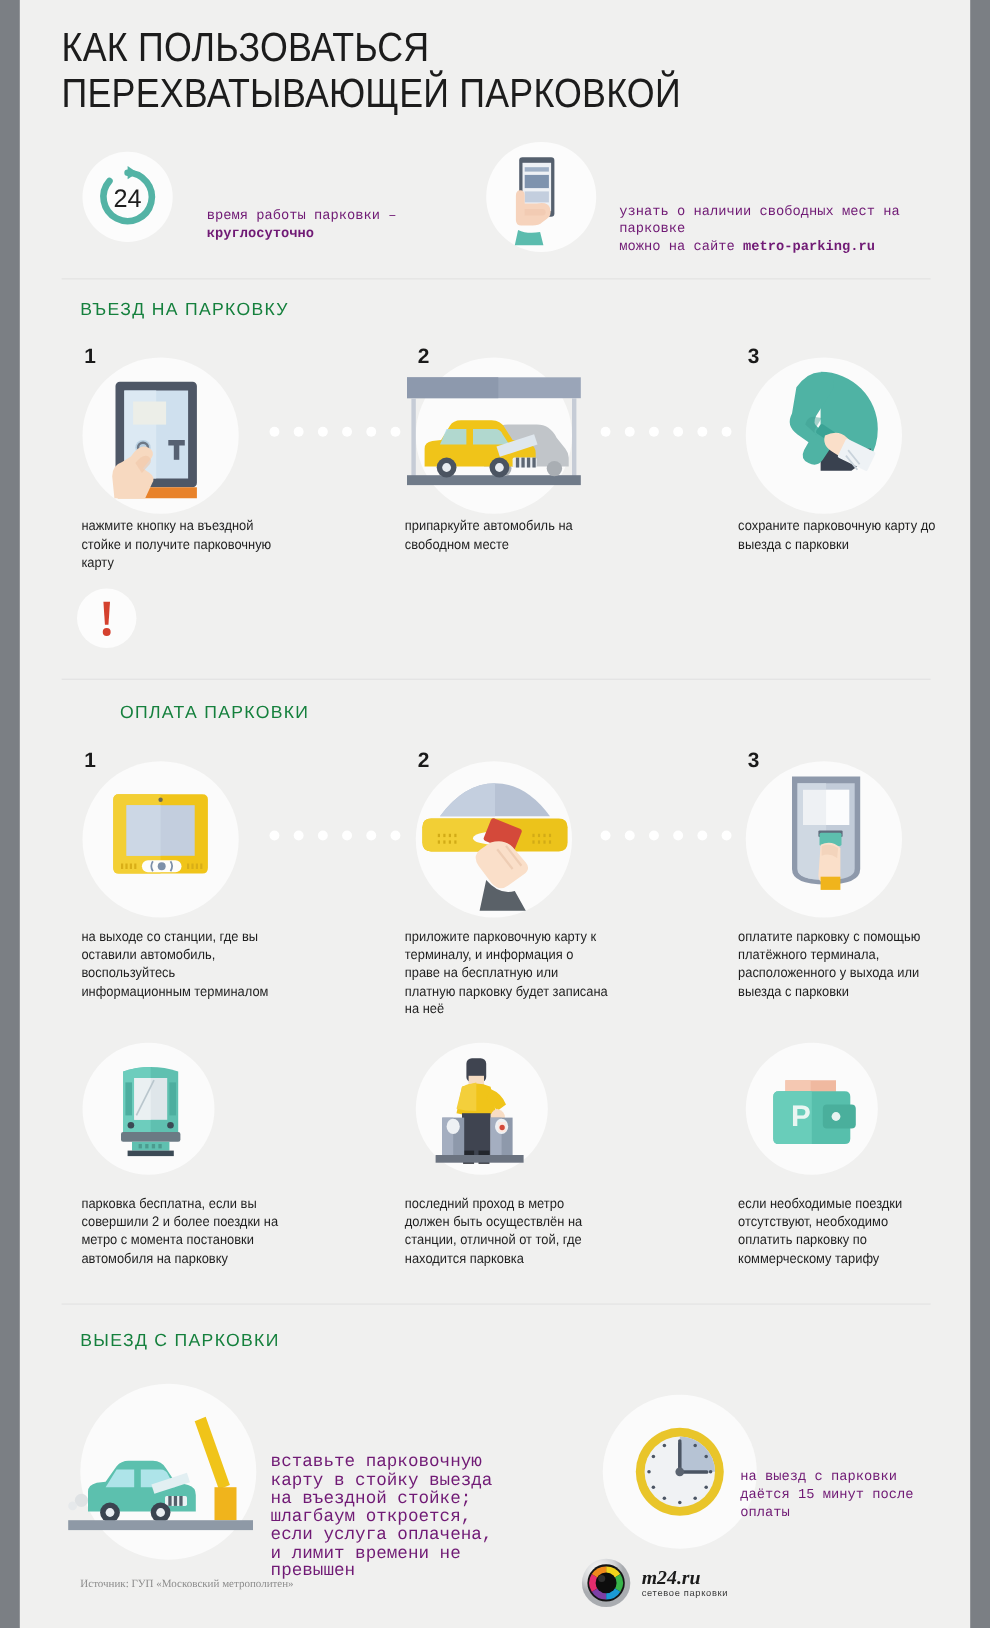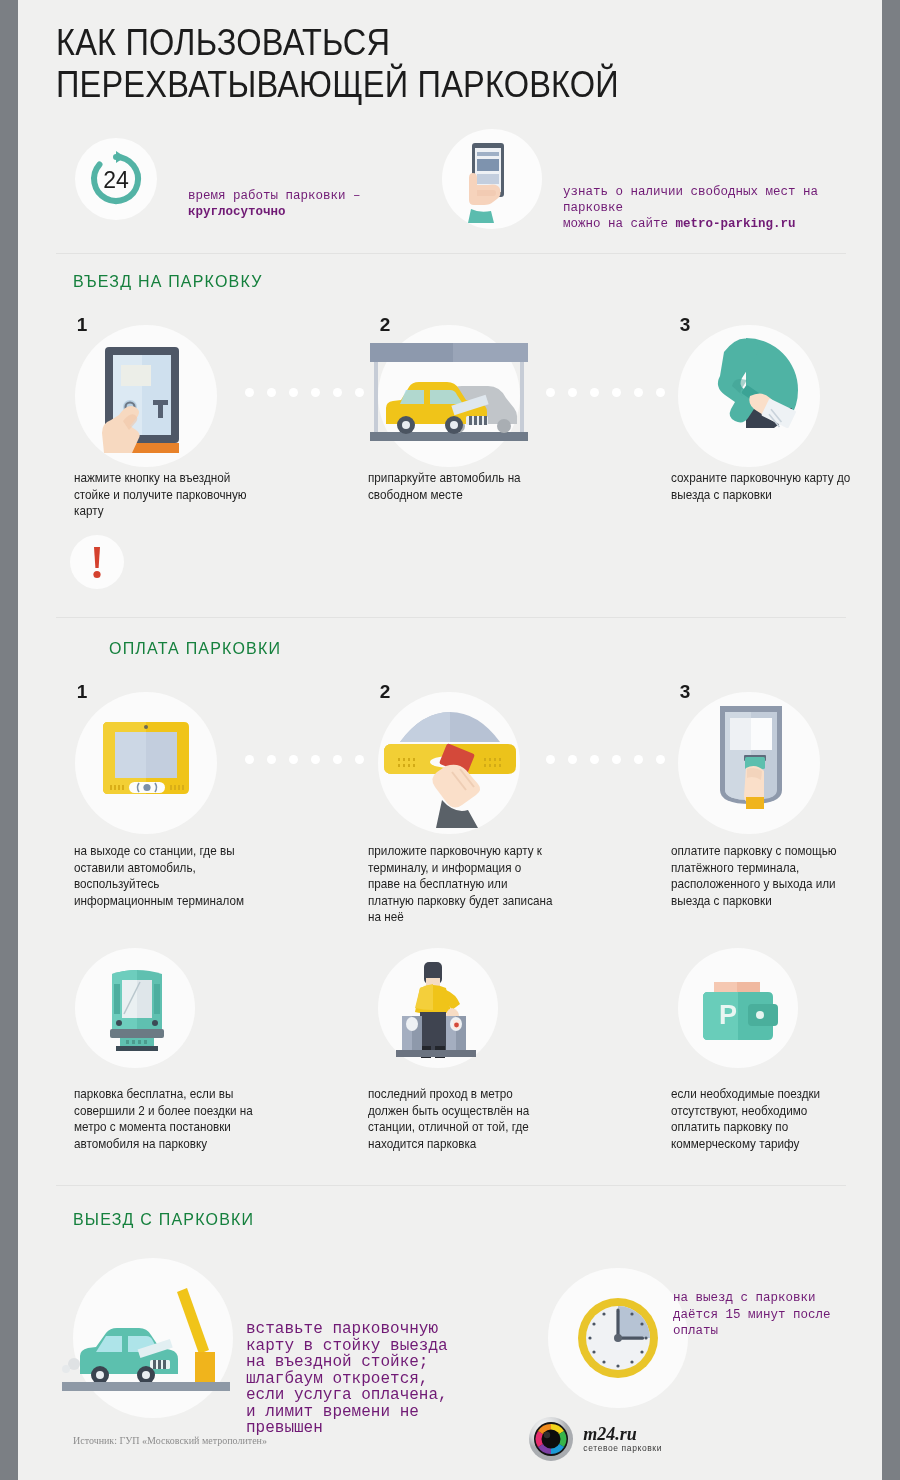--- a/index.html
+++ b/index.html
@@ -444,21 +444,21 @@
         <circle cx="18" cy="56" r="1.6"></circle>
             <circle cx="14" cy="42" r="1.6"></circle>
         <circle cx="18" cy="28" r="1.6"></circle>
             <circle cx="28" cy="18" r="1.6"></circle>
       </g>
       <rect x="40.4" y="14" width="3.2" height="30" rx="1.5" fill="#4b5563"></rect>
       <rect x="42" y="40.6" width="26" height="3.2" rx="1.5" fill="#4b5563"></rect>
       <circle cx="42" cy="42" r="4" fill="#5b6470"></circle>
     </svg>
   </div>
-  <div class="blurb" style="left:655px; top:1266px; width:180px; font-size:12.5px; line-height:16.5px;">на выезд с парковки даётся 15 минут после оплаты</div>
+  <div class="blurb" style="left:655px; top:1310px; width:180px; font-size:12.5px; line-height:16.5px;">на выезд с парковки даётся 15 минут после оплаты</div>
 
   <div class="src">Источник: ГУП «Московский метрополитен»</div>
   <div class="logo-wrap">
     <svg width="46" height="46" viewBox="0 0 46 46">
       <defs>
         <radialGradient id="rim" cx="35%" cy="25%">
           <stop offset="0%" stop-color="#fdfdfd"></stop>
               <stop offset="70%" stop-color="#d2d4d6"></stop>
           <stop offset="100%" stop-color="#a9acb0"></stop>
         </radialGradient>

